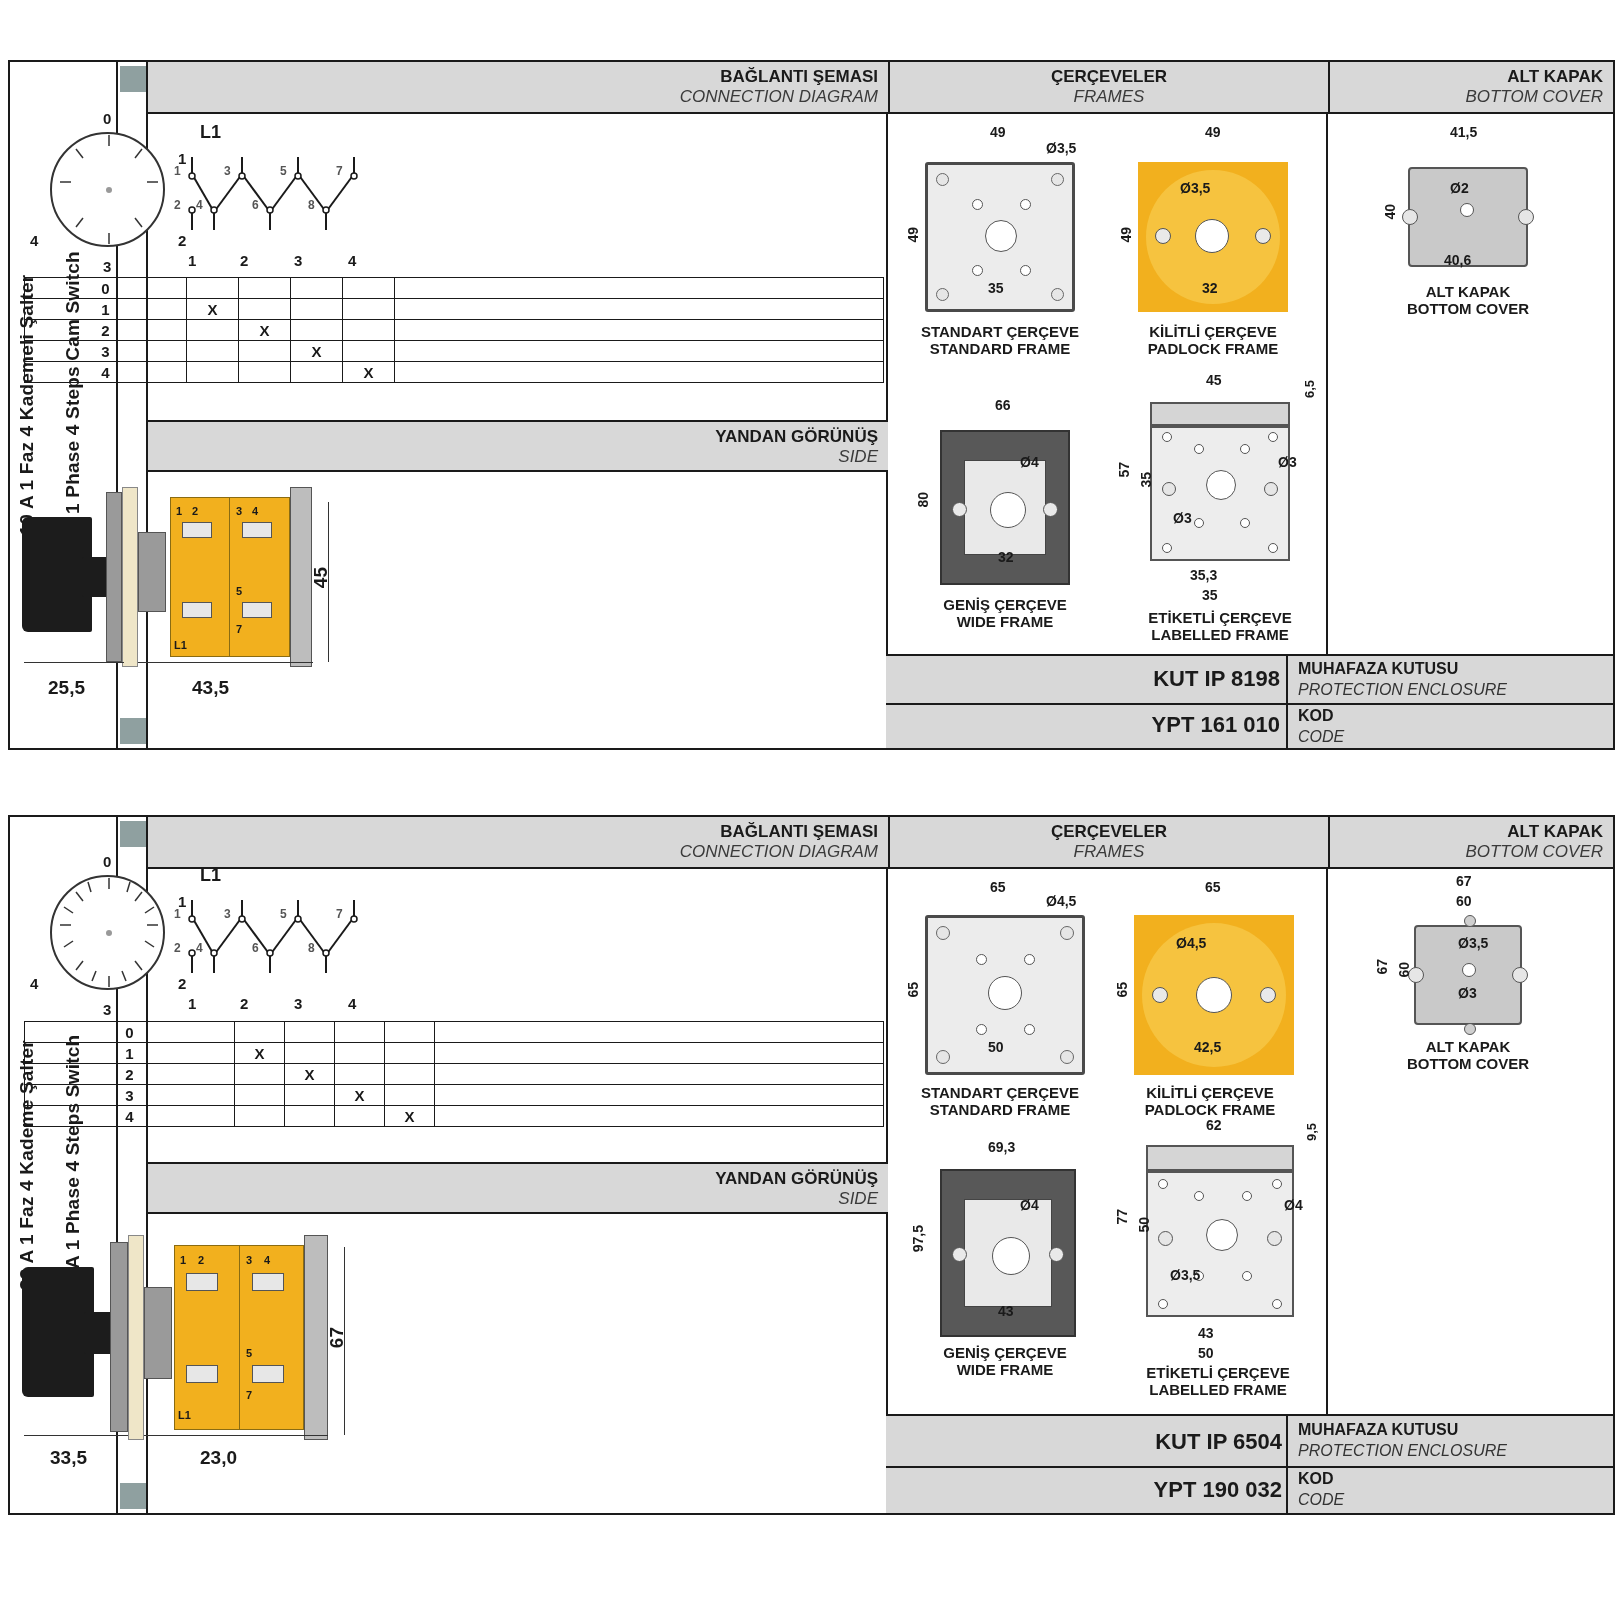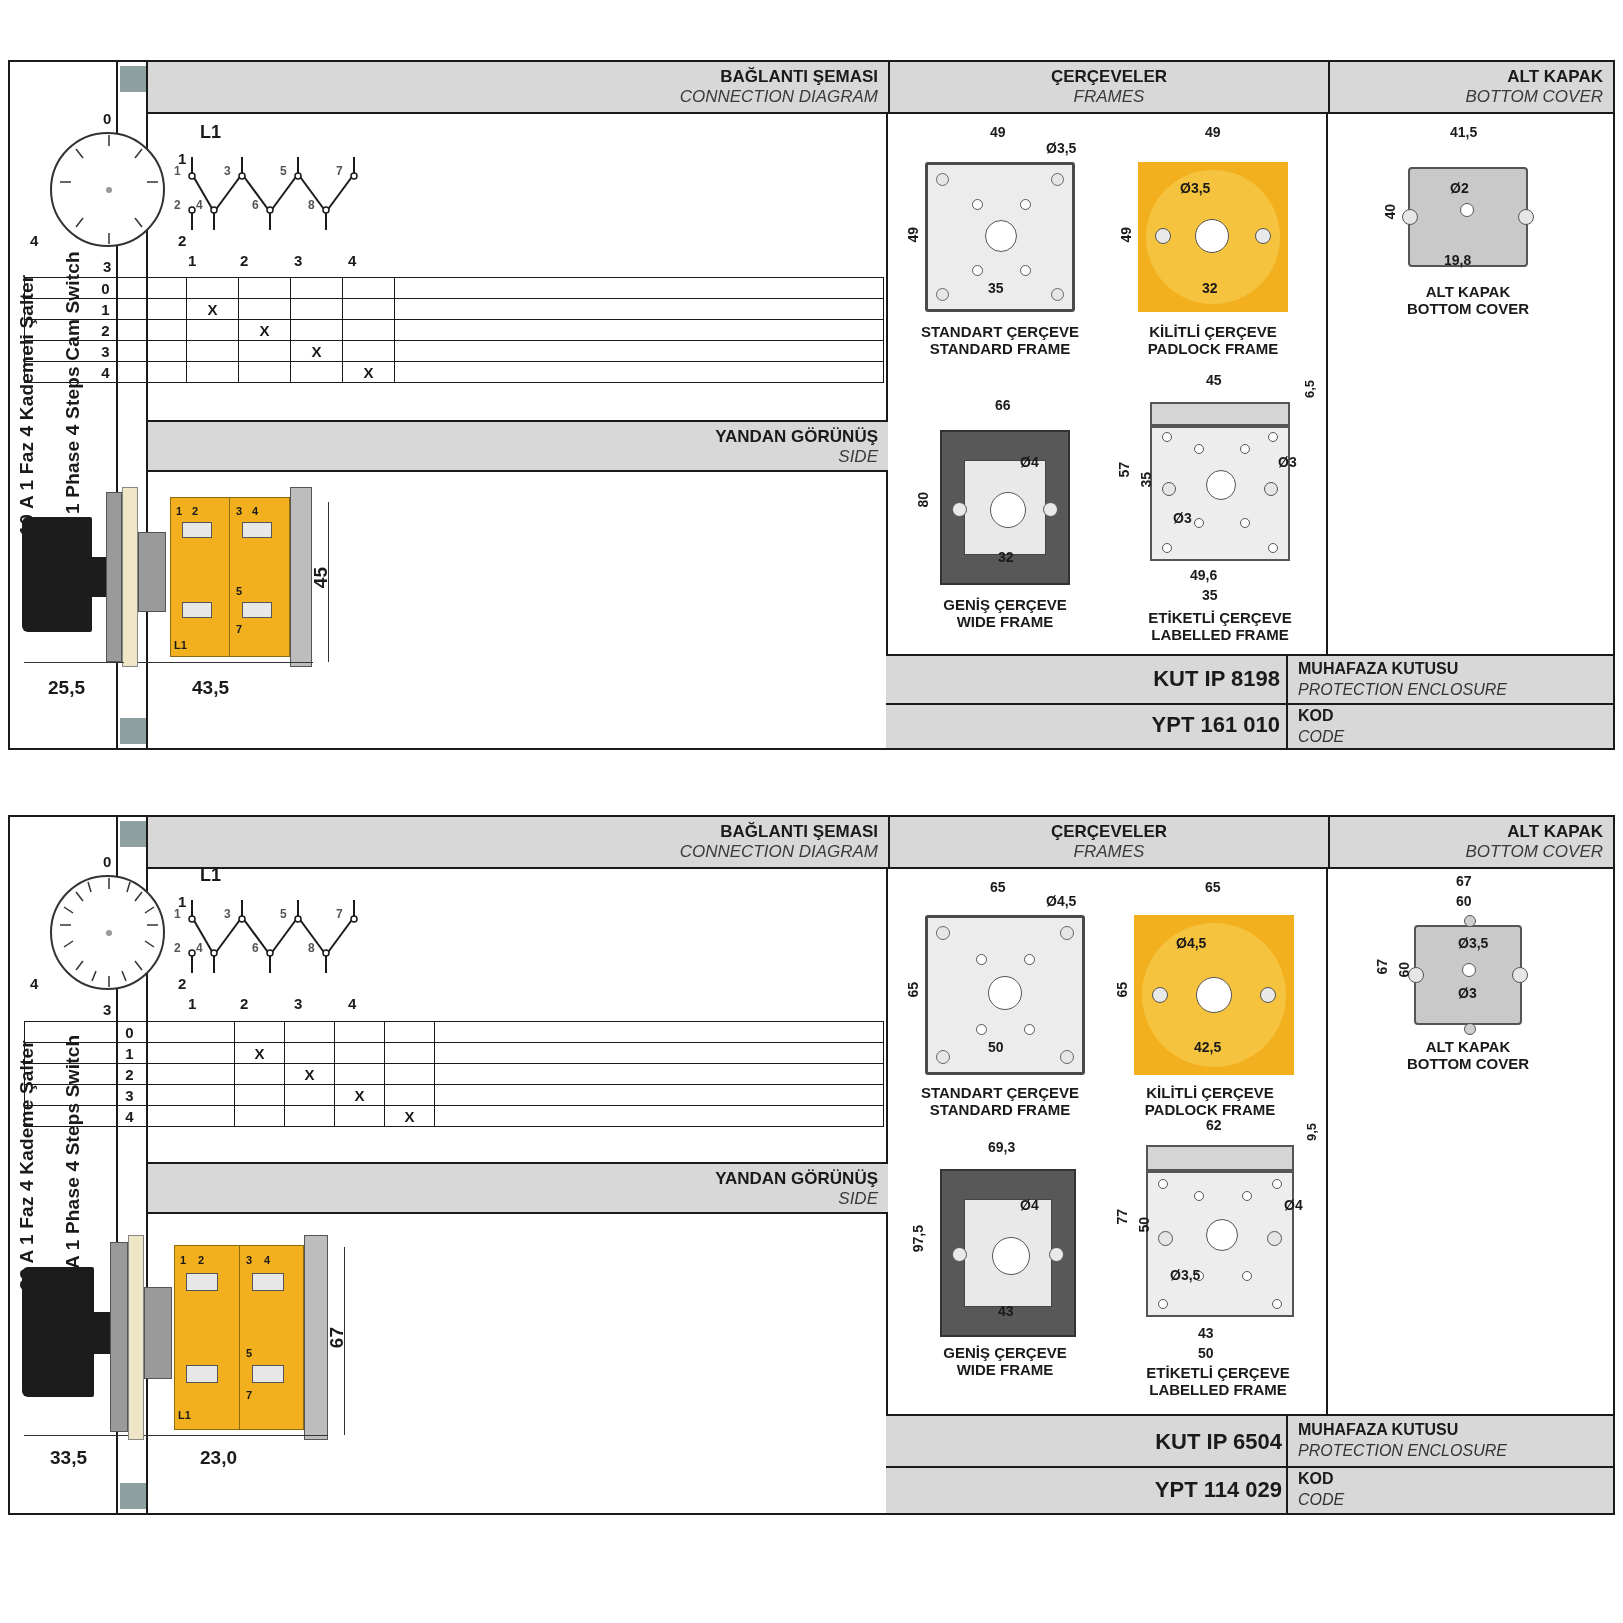--- a/index.html
+++ b/index.html
@@ -316,36 +316,36 @@
     <div class="hole" style="left:10px; top:4px; width:10px; height:10px;"></div>
     <div class="hole" style="right:10px; top:4px; width:10px; height:10px;"></div>
     <div class="hole" style="left:10px; bottom:6px; width:10px; height:10px;"></div>
     <div class="hole" style="right:10px; bottom:6px; width:10px; height:10px;"></div>
   </div>
   <div class="lbl num" style="left:1292px; top:318px; writing-mode:vertical-rl; transform:rotate(180deg); font-size:13px;"><span>6,5</span></div>
   <div class="lbl num" style="left:1106px; top:400px; writing-mode:vertical-rl; transform:rotate(180deg);"><span>57</span></div>
   <div class="lbl num" style="left:1128px; top:410px; writing-mode:vertical-rl; transform:rotate(180deg);"><span>35</span></div>
   <div class="lbl num" style="left:1268px; top:392px;">Ø3</div>
   <div class="lbl num" style="left:1163px; top:448px;">Ø3</div>
-  <div class="lbl num" style="left:1180px; top:505px;">49,6</div>
+  <div class="lbl num" style="left:1180px; top:505px;">35,3</div>
   <div class="lbl num" style="left:1192px; top:525px;">35</div>
   <div class="capt" style="left:1110px; top:548px;">
     <span>ETİKETLİ ÇERÇEVE</span><br>
     <span>LABELLED FRAME</span>
   </div>
 
   <div class="lbl num c" style="left:1440px; top:62px;">41,5</div>
   <div class="botcover" style="left:1398px; top:105px; width:120px; height:100px;">
     <div class="hole" style="left:-8px; top:40px; width:16px; height:16px; background:#e6e6e6;"></div>
     <div class="hole" style="right:-8px; top:40px; width:16px; height:16px; background:#e6e6e6;"></div>
     <div class="hole" style="left:50px; top:34px; width:14px; height:14px;"></div>
   </div>
   <div class="lbl num" style="left:1440px; top:118px;">Ø2</div>
   <div class="lbl num" style="left:1372px; top:142px; writing-mode:vertical-rl; transform:rotate(180deg);"><span>40</span></div>
-  <div class="lbl num" style="left:1434px; top:190px;">19,8</div>
+  <div class="lbl num" style="left:1434px; top:190px;">40,6</div>
   <div class="capt" style="left:1358px; top:222px;">
     <span>ALT KAPAK</span><br>
     <span>BOTTOM COVER</span>
   </div>
 
   <div class="codeband" style="left:876px; top:592px; right:0; height:94px;">
     <div class="hline" style="left:0; top:47px; width:100%;"></div>
     <div class="vline" style="left:400px; top:0; height:94px;"></div>
   </div>
   <div class="codeval" style="left:960px; top:604px; width:310px;">KUT IP 8198</div>
@@ -626,16 +626,16 @@
     <span>BOTTOM COVER</span>
   </div>
 
   <div class="codeband" style="left:876px; top:597px; right:0; height:99px;">
     <div class="hline" style="left:0; top:50px; width:100%;"></div>
     <div class="vline" style="left:400px; top:0; height:99px;"></div>
   </div>
   <div class="codeval" style="left:960px; top:612px; width:312px;">KUT IP 6504</div>
   <div class="codekey1" style="left:1288px; top:604px;">MUHAFAZA KUTUSU</div>
   <div class="codekey2" style="left:1288px; top:625px;">PROTECTION ENCLOSURE</div>
-  <div class="codeval" style="left:960px; top:660px; width:312px;">YPT 114 029</div>
+  <div class="codeval" style="left:960px; top:660px; width:312px;">YPT 190 032</div>
   <div class="codekey1" style="left:1288px; top:653px;">KOD</div>
   <div class="codekey2" style="left:1288px; top:674px;">CODE</div>
 </div>
 
 </body></html>

